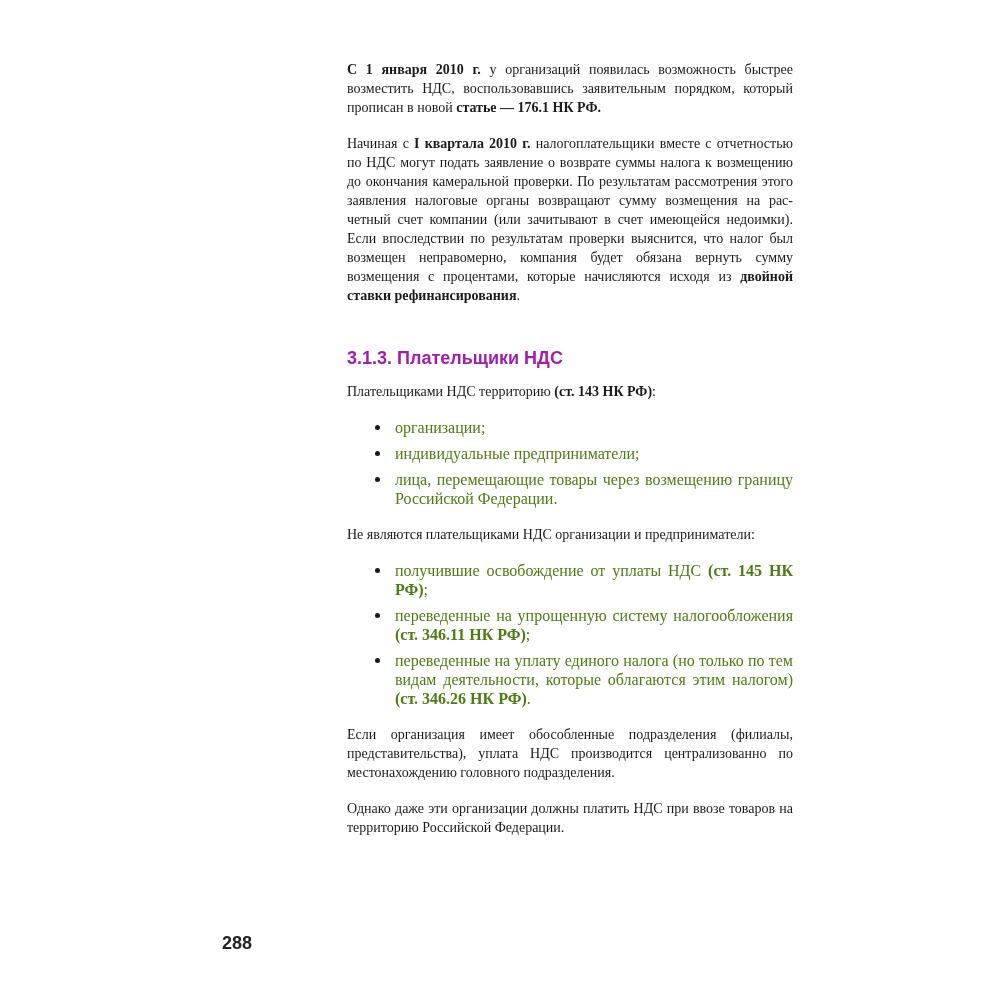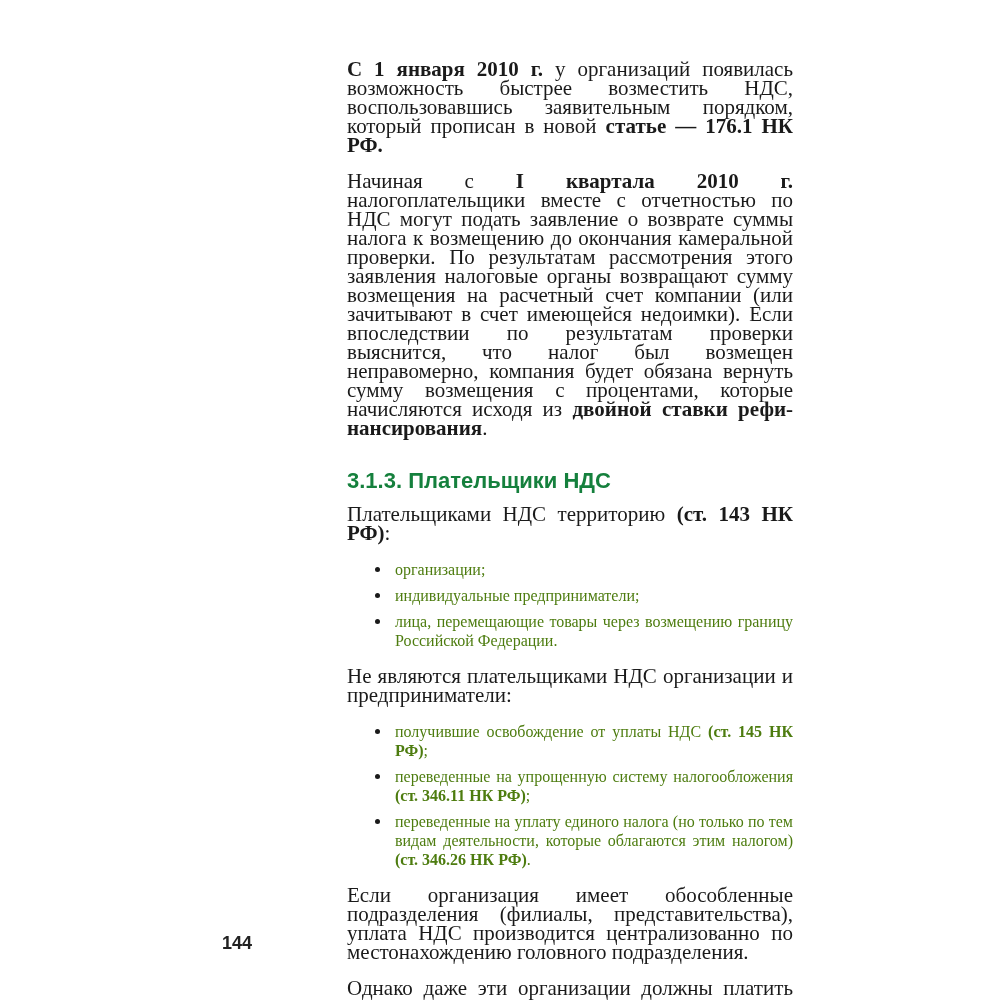--- a/index.html
+++ b/index.html
@@ -16,35 +16,35 @@
   .text-column {
     position: absolute;
     left: 347px;
     top: 0;
     width: 446px;
     padding-top: 60px;
   }
   .body-para {
     margin: 0 0 17px 0;
     font-family: "Liberation Serif", serif;
-    font-size: 21px;
+    font-size: 14px;
     line-height: 19px;
     text-align: justify;
     hyphens: manual;
     -webkit-hyphens: manual;
     color: #1a1a1a;
   }
   .body-para b, .li-text b { font-weight: bold; }
   .section-heading {
-    margin: 30px 0 11px 0;
+    margin: 40px 0 11px 0;
     font-family: "Liberation Sans", sans-serif;
     font-weight: bold;
-    font-size: 22px;
+    font-size: 18px;
     line-height: 26px;
-    color: #15803d;
+    color: #a21caf;
   }
   ul.bullet-list {
     list-style: none;
     margin: 0 0 17px 0;
     padding: 0;
   }
   ul.bullet-list li {
     position: relative;
     padding-left: 48px;
     margin-bottom: 7px;
@@ -121,14 +121,14 @@
         <span class="li-text"><span>переведенные на уплату единого налога (но только по тем видам деятельности, которые облагаются этим налогом) </span><b>(ст. 346.26 НК РФ)</b><span>.</span></span>
       </li>
     </ul>
 
     <p class="body-para">Если организация имеет обособленные подразделения (филиалы, представительства), уплата НДС производится централизованно по местонахождению головного подраз­деления.</p>
 
     <p class="body-para">Однако даже эти организации должны платить НДС при ввозе товаров на территорию Российской Федерации.</p>
 
   </div>
 
-  <div class="page-number">144</div>
+  <div class="page-number">288</div>
 </div>
 
 </body></html>

